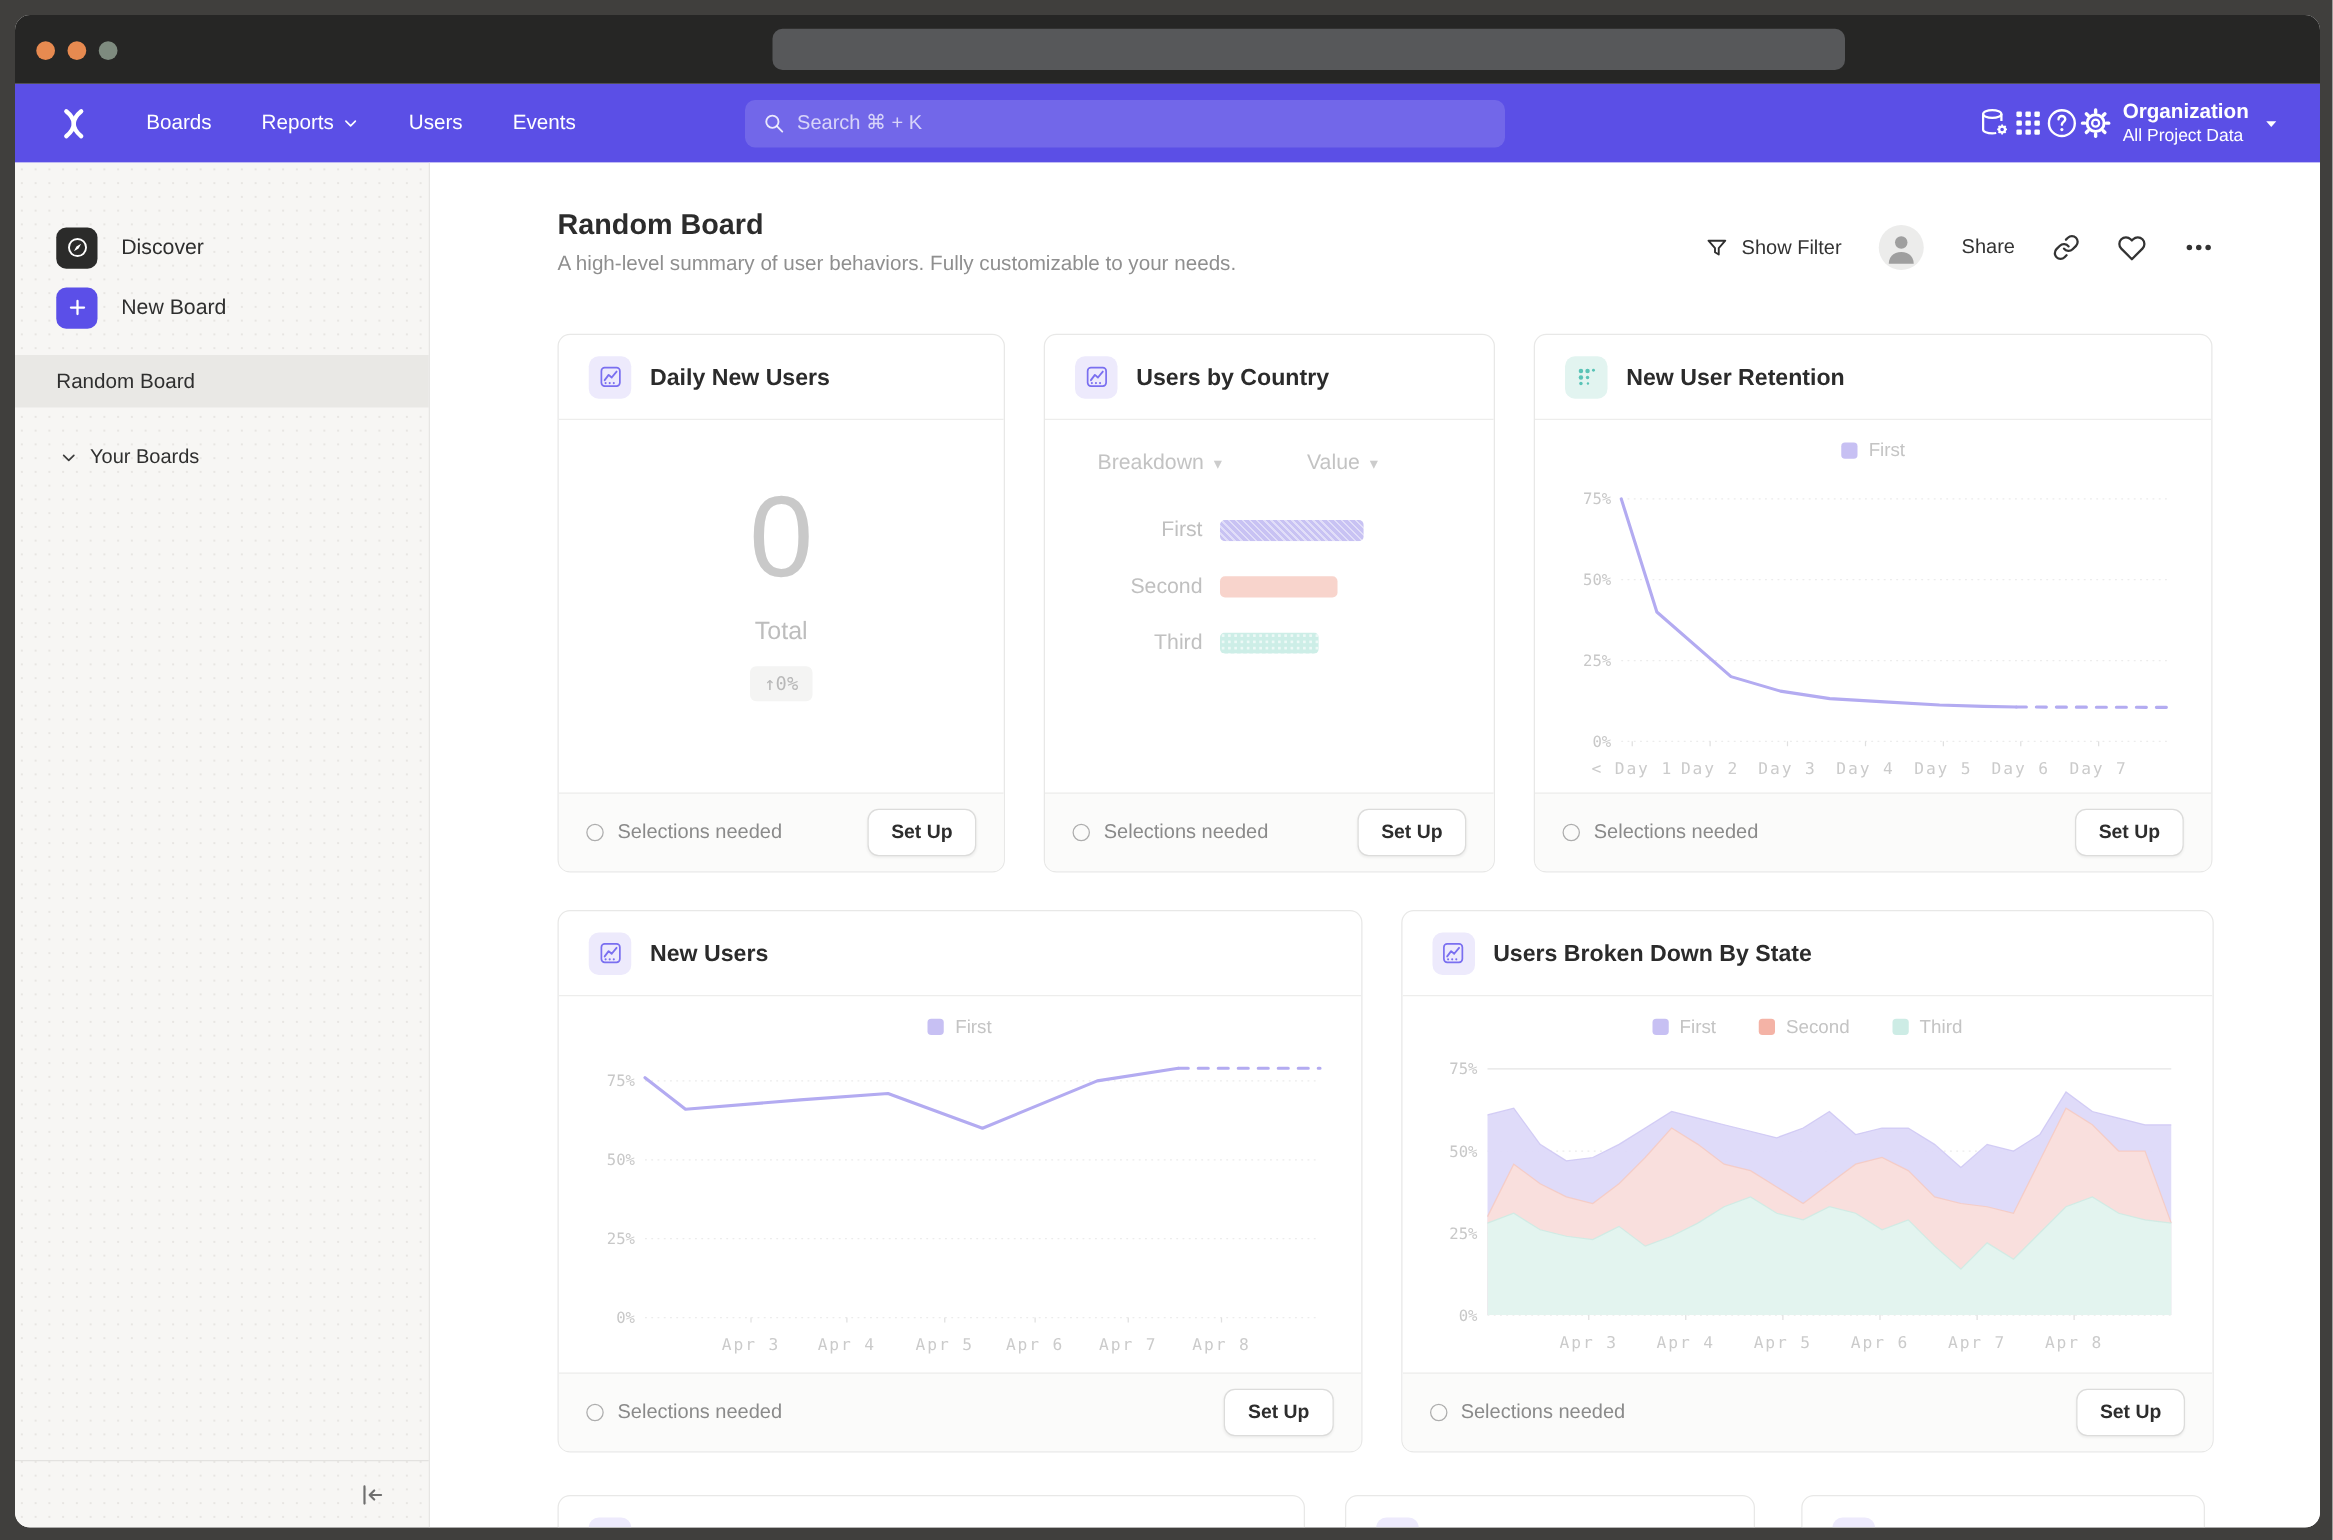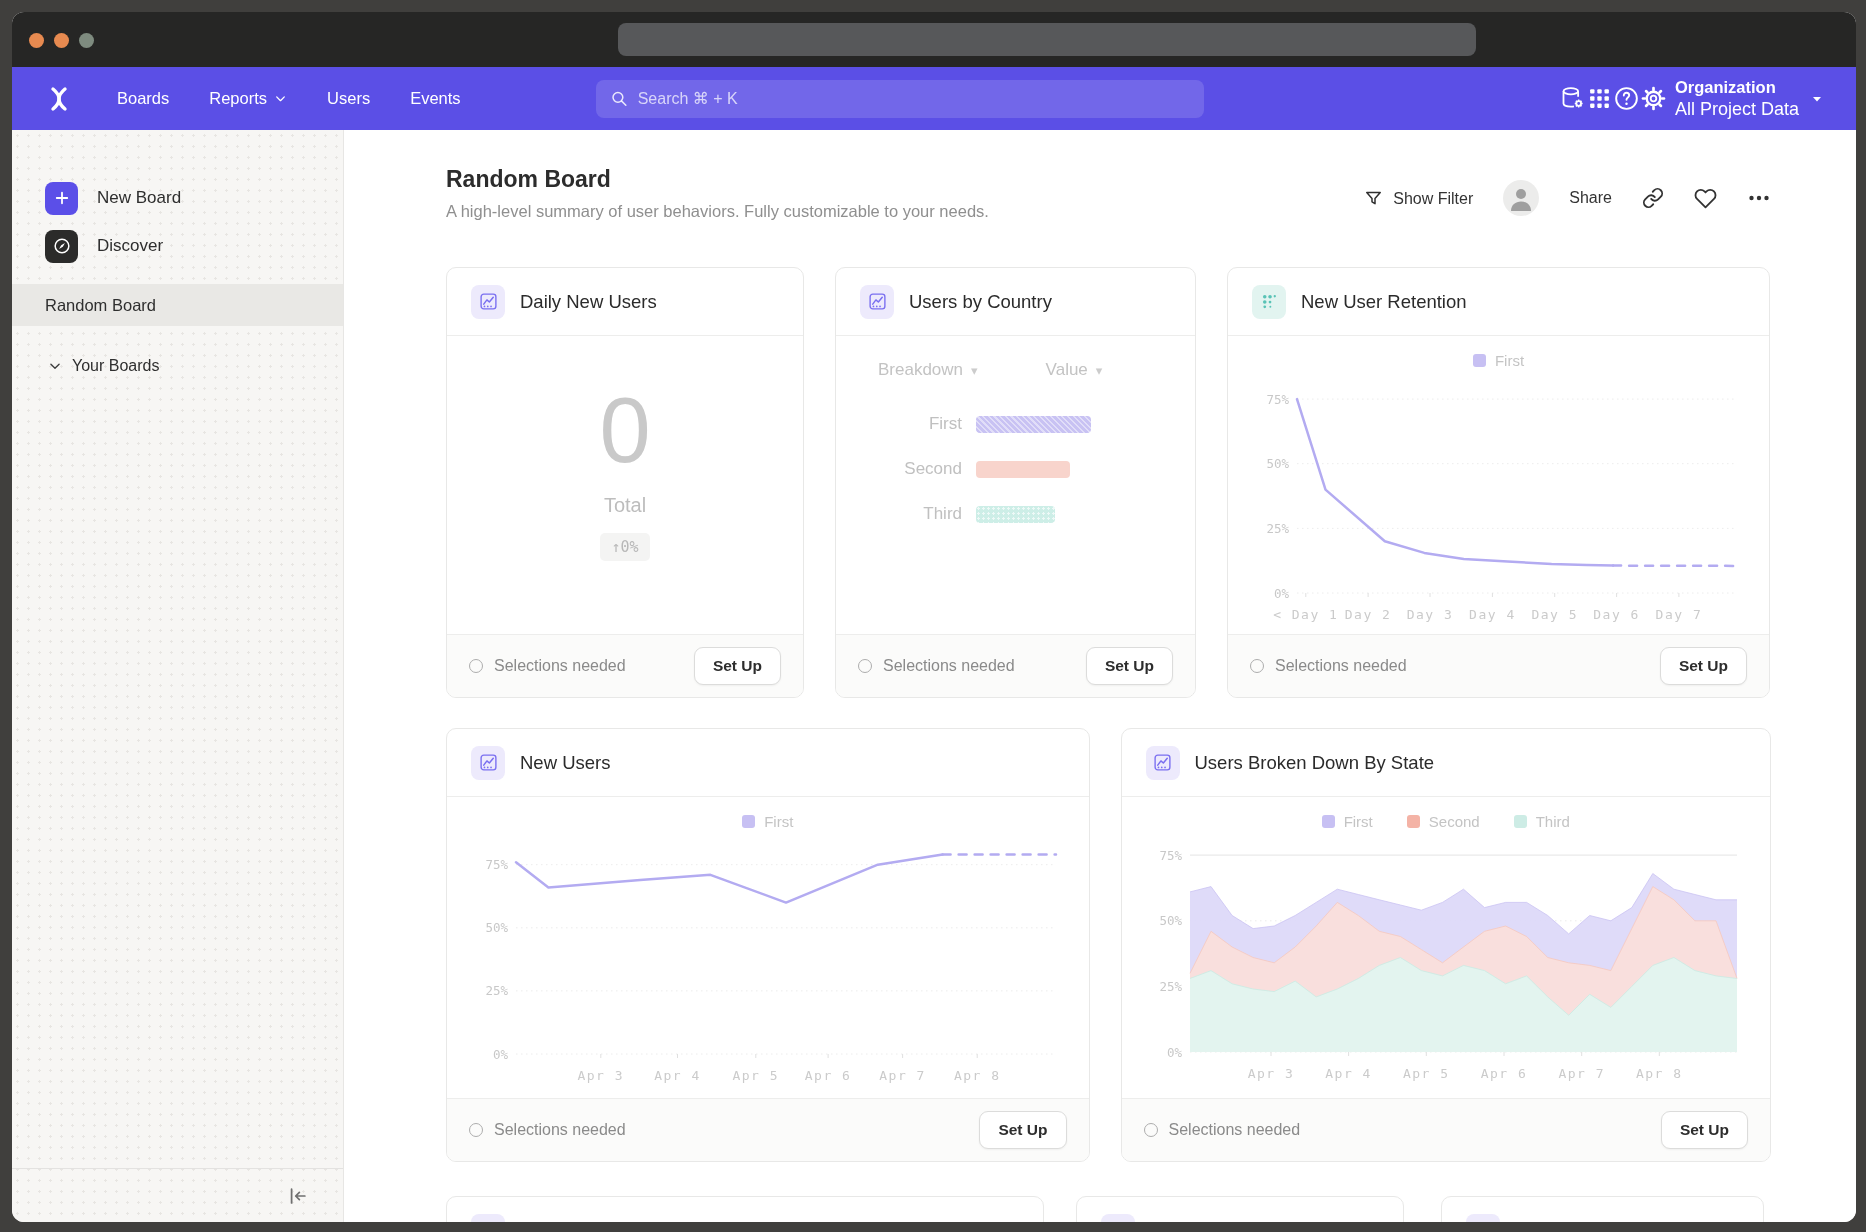--- a/index.html
+++ b/index.html
@@ -27,21 +27,21 @@
   .nav-search { margin-left:135px; margin-right:auto; width:608px; height:38px;
                 background:rgba(255,255,255,0.14); border-radius:8px; display:flex; align-items:center; padding:0 14px; }
   .nav-search input { background:transparent; border:none; outline:none; color:rgba(255,255,255,0.9);
                       font-size:16px; margin-left:10px; width:100%; font-family:"Liberation Sans",sans-serif; }
   .nav-search input::placeholder { color:rgba(255,255,255,0.72); }
   .nav-right { display:flex; align-items:center; }
   .nav-icon { width:27px; height:27px; display:flex; align-items:center; justify-content:center; }
   .org { display:flex; align-items:center; gap:12px; margin-left:8px; color:#fff; }
   .org-text { text-align:left; }
   .org-name { font-size:16.5px; font-weight:700; line-height:1.25; }
-  .org-sub { font-size:18px; font-weight:400; line-height:1.25; }
+  .org-sub { font-size:14px; font-weight:400; line-height:1.25; }
 
   
   .app { flex:1 1 auto; display:flex; overflow:hidden; }
 
   .sidebar { width:332px; flex:0 0 auto; background-color:#f7f6f4;
              background-image:radial-gradient(circle, rgba(120,110,100,0.12) 1px, transparent 1.2px);
              background-size:11px 11px;
              border-right:1px solid #e7e6e4; display:flex; flex-direction:column; padding-top:48px; }
   .side-item { height:40px; display:flex; align-items:center; gap:19px; padding-left:33px; margin-bottom:8px; }
   .side-chip { width:33px; height:33px; border-radius:8px; display:flex; align-items:center; justify-content:center; flex:0 0 auto; }
@@ -66,21 +66,21 @@
   .cards-row { display:flex; gap:31px; margin-bottom:30px; }
   .card { background:#fff; border:1px solid #e8e8e7; border-radius:10px; overflow:hidden; display:flex; flex-direction:column; }
   .card-h431 { height:431px; }
   .card-h434 { height:434px; }
   .card-stub { height:140px; }
   .card-head { height:68px; flex:0 0 auto; display:flex; align-items:center; gap:15px; padding:0 24px; border-bottom:1px solid #ededec; }
   .card-stub .card-head { border-bottom:none; }
   .card-icon { width:34px; height:34px; border-radius:8px; display:flex; align-items:center; justify-content:center; flex:0 0 auto; }
   .icon-purple-bg { background:#edeafc; }
   .icon-teal-bg { background:#e2f4f0; }
-  .card-title { font-size:18.5px; font-weight:400; color:#2b2b2b; }
+  .card-title { font-size:18.5px; font-weight:700; color:#2b2b2b; }
   .card-body { flex:1 1 auto; position:relative; }
   .card-foot { height:63px; flex:0 0 auto; border-top:1px solid #ededec; background:#fbfbfa;
                display:flex; align-items:center; justify-content:space-between; padding:0 22px; }
   .foot-status { display:flex; align-items:center; gap:11px; font-size:16px; color:#8a8a8a; }
   .status-circle { width:14px; height:14px; border:1.5px solid #adadad; border-radius:50%; }
   .setup-btn { height:38px; padding:0 18px; background:#fff; border:1px solid #dcdcdb; border-radius:9px;
                font-size:15.5px; font-weight:700; color:#2d2d2d; box-shadow:0 1px 2px rgba(0,0,0,0.05);
                font-family:"Liberation Sans",sans-serif; }
 
   
@@ -210,35 +210,35 @@
             <path d="M4 8l8 9 8-9z" fill="#fff"></path>
           </svg>
       </span>
     </div>
   </div>
 
   <div class="app">
 
     <div class="sidebar">
       <div class="side-item">
-        <span class="side-chip chip-purple">
-          <svg width="18" height="18" viewBox="0 0 24 24">
-              <path d="M12 5v14M5 12h14" stroke="#fff" stroke-width="2.4" stroke-linecap="round"></path>
-            </svg>
-        </span>
-        <span class="side-label">New Board</span>
-      </div>
-      <div class="side-item">
         <span class="side-chip chip-dark">
           <svg width="20" height="20" viewBox="0 0 24 24">
             <circle cx="12" cy="12" r="8.2" fill="none" stroke="#fff" stroke-width="1.8"></circle>
             <path d="M8.5 15.5 L11 11 L15.5 8.5 L13 13 Z" fill="#fff"></path>
           </svg>
         </span>
         <span class="side-label">Discover</span>
+      </div>
+      <div class="side-item">
+        <span class="side-chip chip-purple">
+          <svg width="18" height="18" viewBox="0 0 24 24">
+              <path d="M12 5v14M5 12h14" stroke="#fff" stroke-width="2.4" stroke-linecap="round"></path>
+            </svg>
+        </span>
+        <span class="side-label">New Board</span>
       </div>
 
       <div class="side-row selected">
         <span>Random Board</span>
       </div>
 
       <div class="side-section">
         <svg width="14" height="14" viewBox="0 0 24 24">
             <path d="M5 9l7 7 7-7" fill="none" stroke="#3c3c3c" stroke-width="2.3" stroke-linecap="round" stroke-linejoin="round"></path>
           </svg>

